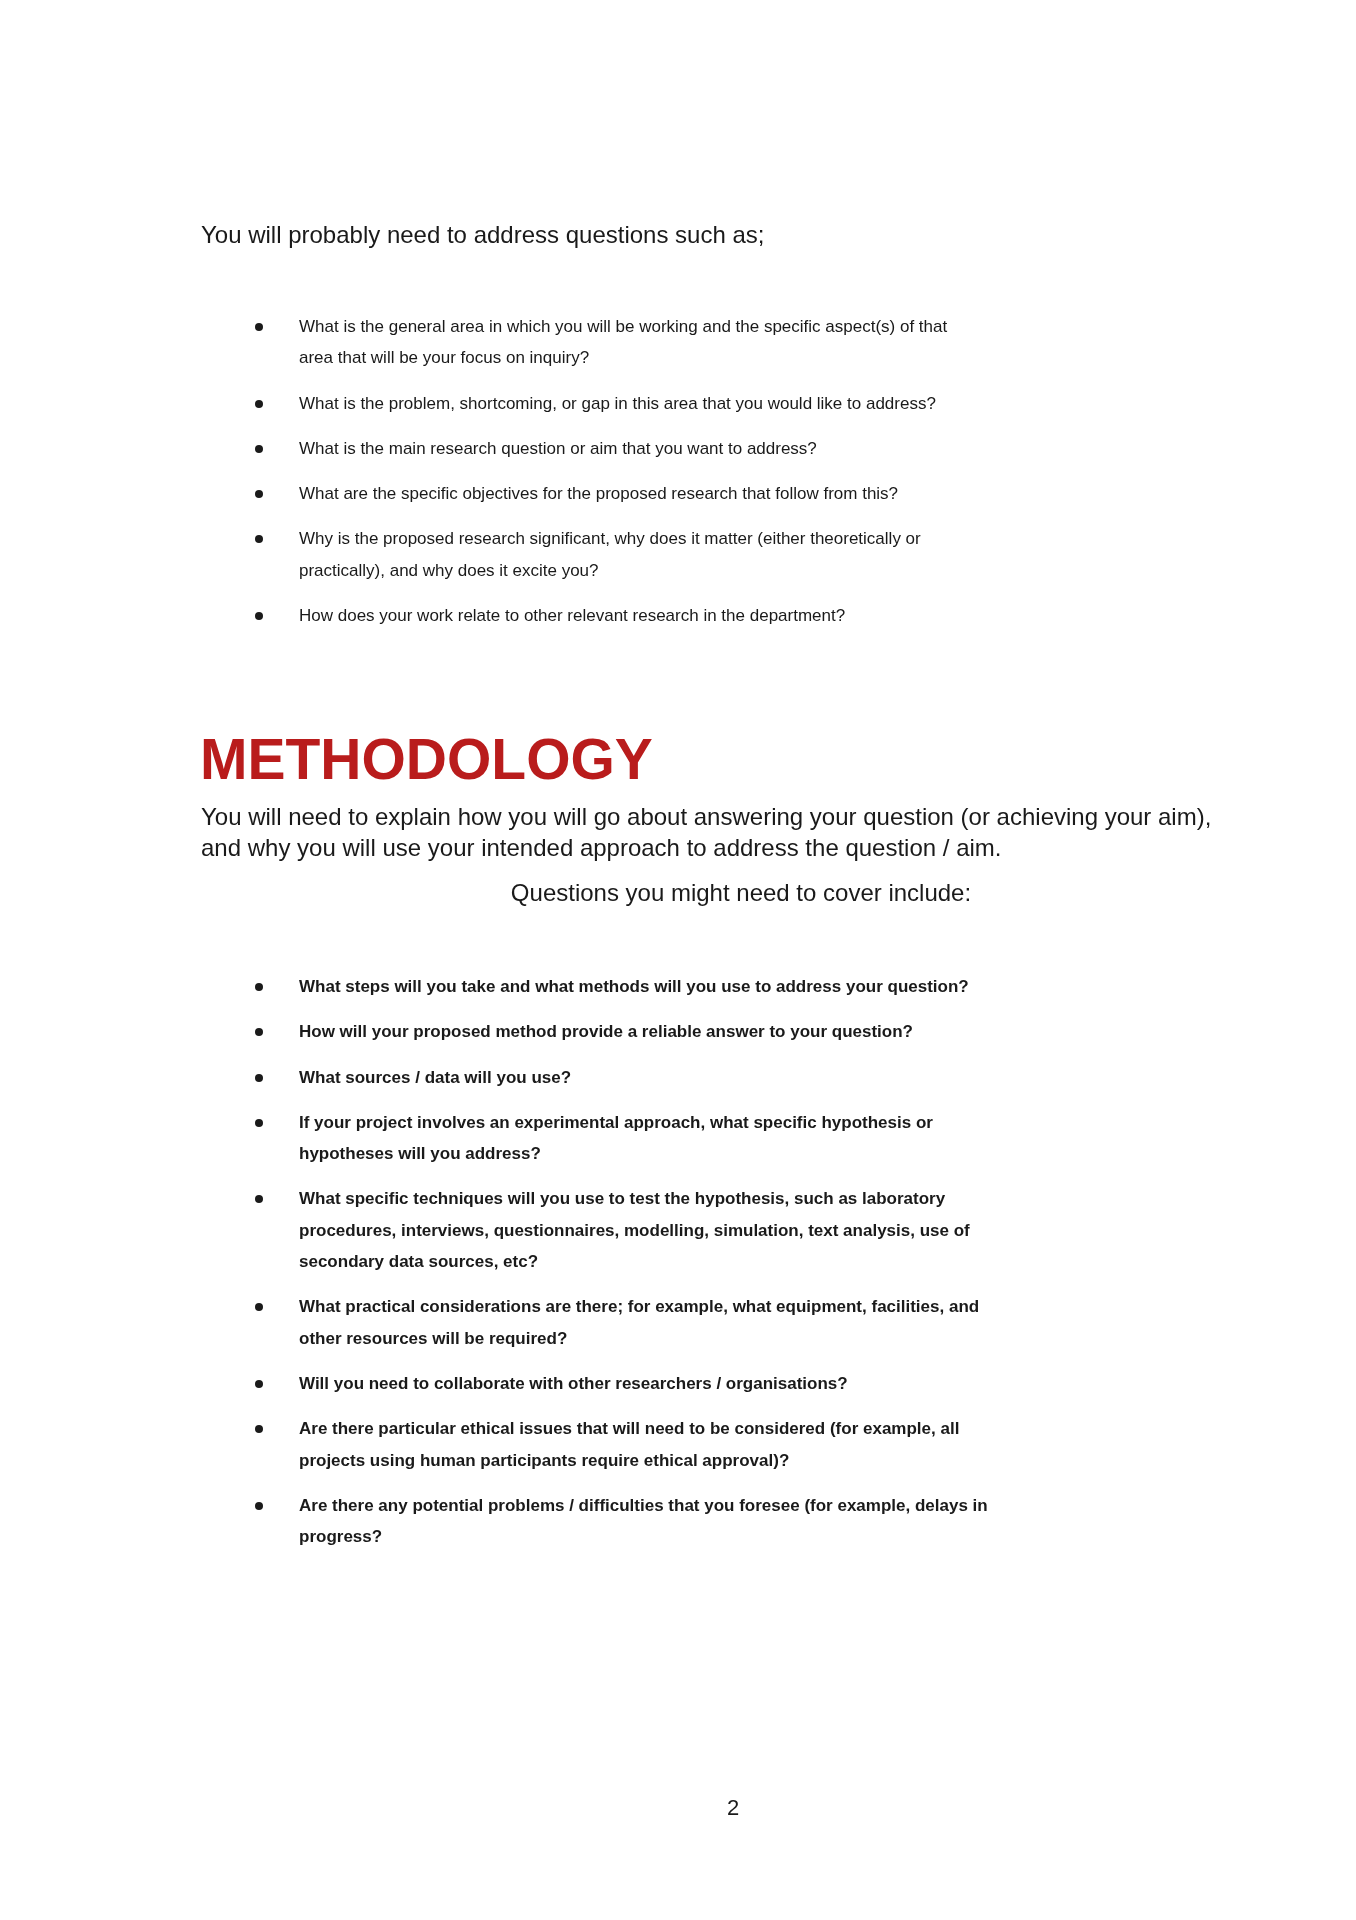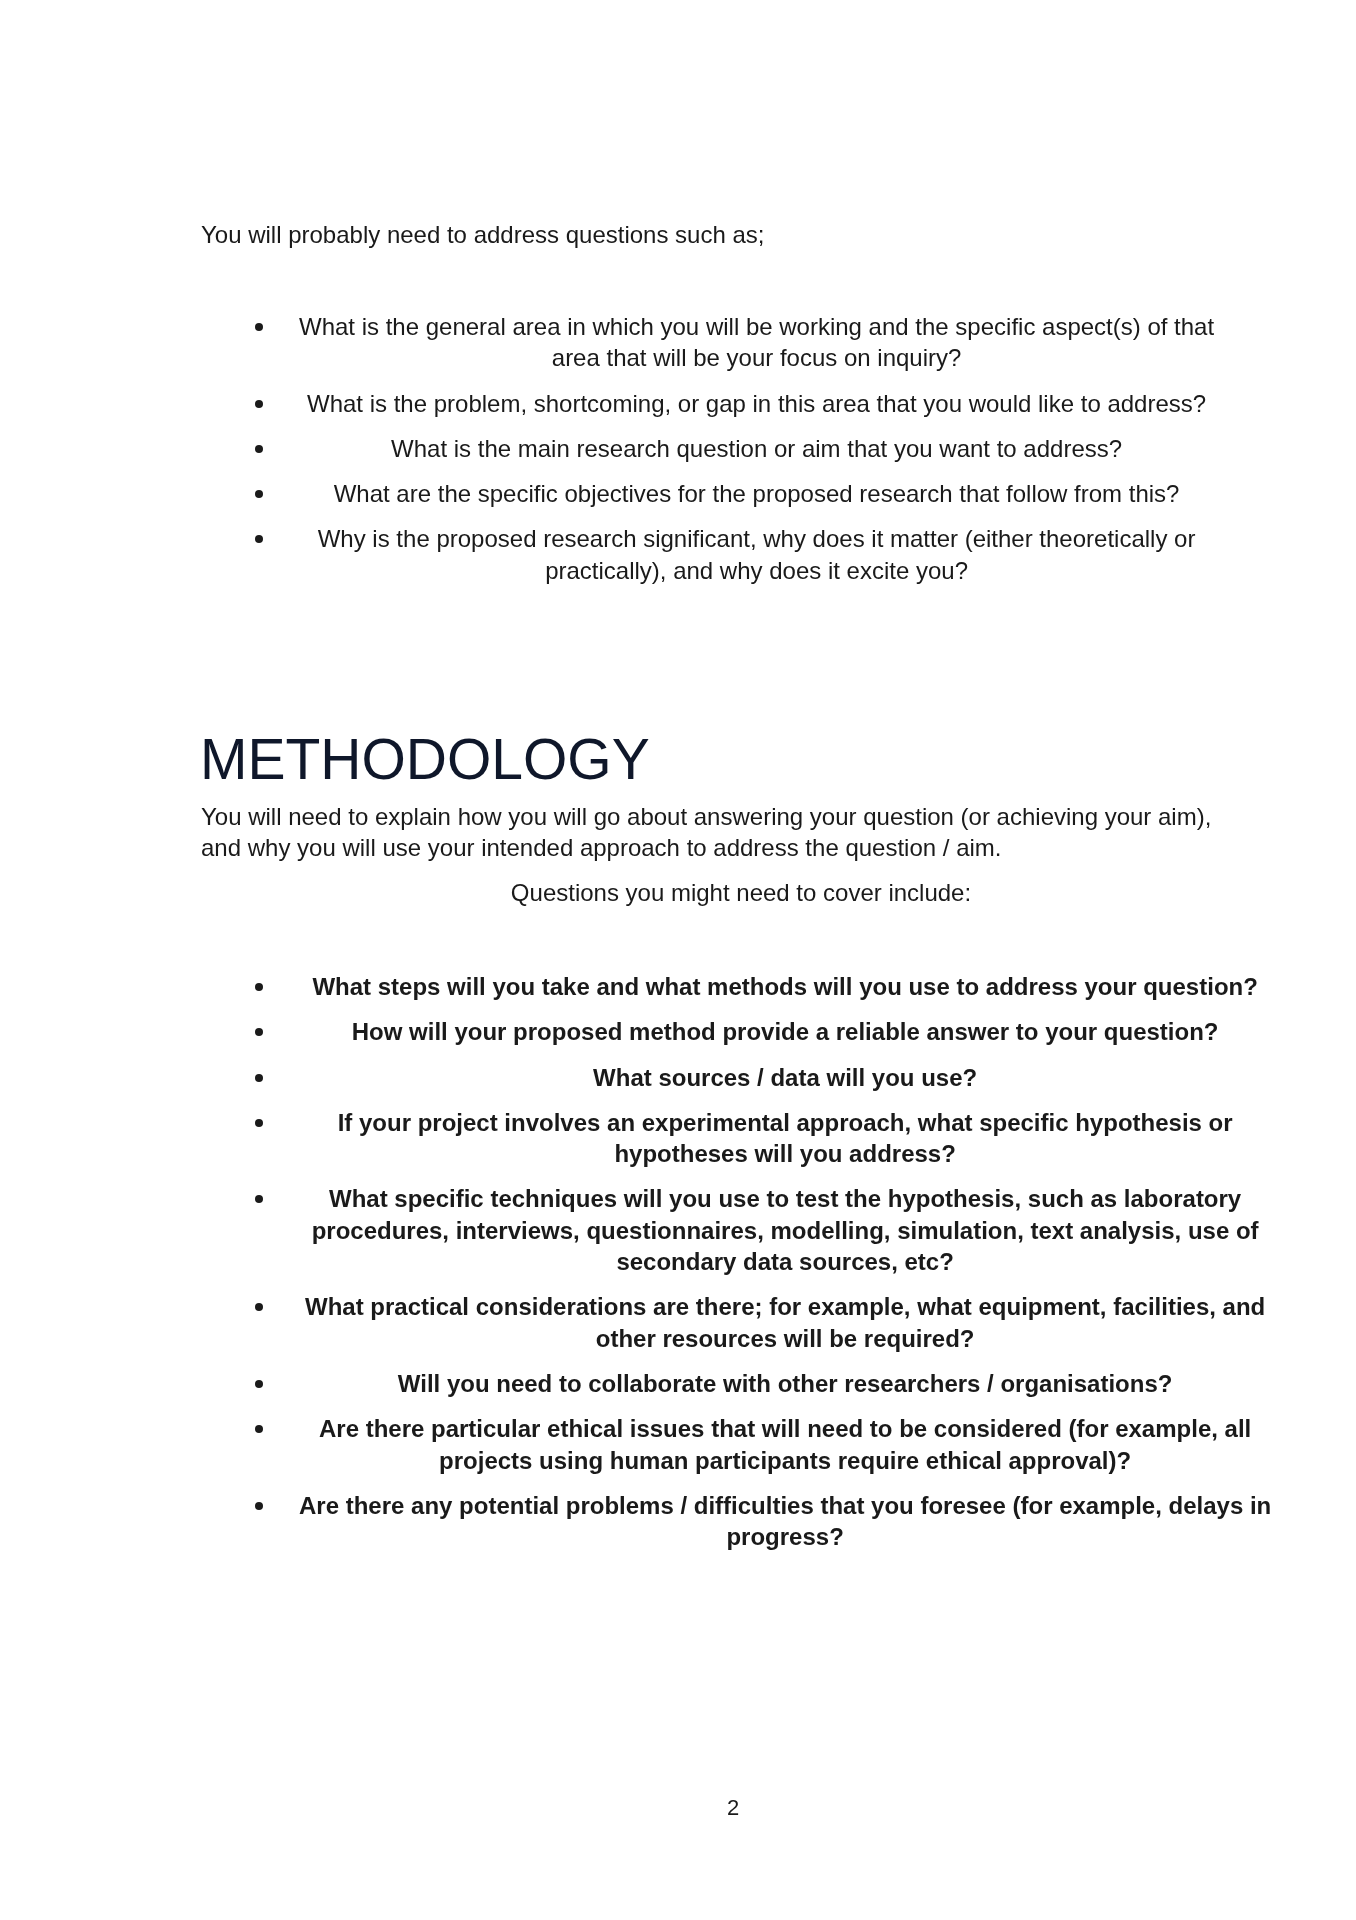--- a/index.html
+++ b/index.html
@@ -31,39 +31,38 @@
       white-space: nowrap;
     }
     .para .line { display: block; }
     .heading {
       position: absolute;
       left: 194px;
       top: 726px;
       margin: 0;
       font-size: 57px;
       line-height: 66px;
-      font-weight: normal;
-      color: #0f172a;
+      font-weight: bold;
+      color: #b91c1c;
       letter-spacing: 0px;
     }
     ul.bullets {
       position: absolute;
       left: 0;
       margin: 0;
       padding: 0;
       list-style: none;
     }
     ul.bullets li {
       position: relative;
       padding-left: 293px;
-      font-size: 24px;
+      font-size: 17px;
       line-height: 31.3px;
       margin-bottom: 14px;
       white-space: nowrap;
-      text-align: center;
     }
     ul.bullets li .line { display: block; }
     ul.bullets li .dot {
       position: absolute;
       left: 249px;
       top: 12px;
       width: 8px;
       height: 8px;
       border-radius: 50%;
       background: #1a1a1a;
@@ -102,20 +101,24 @@
         <span class="line">What is the main research question or aim that you want to address?</span>
       </li>
     <li>
         <span class="dot"></span>
         <span class="line">What are the specific objectives for the proposed research that follow from this?</span>
       </li>
     <li>
         <span class="dot"></span>
         <span class="line">Why is the proposed research significant, why does it matter (either theoretically or</span>
         <span class="line">practically), and why does it excite you?</span>
+      </li>
+    <li>
+        <span class="dot"></span>
+        <span class="line">How does your work relate to other relevant research in the department?</span>
       </li>
   </ul>
 
   <h1 class="heading">METHODOLOGY</h1>
 
   <p class="para" style="top:801px;">
     <span class="line">You will need to explain how you will go about answering your question (or achieving your aim),</span>
     <span class="line">and why you will use your intended approach to address the question / aim.</span>
   </p>
 

